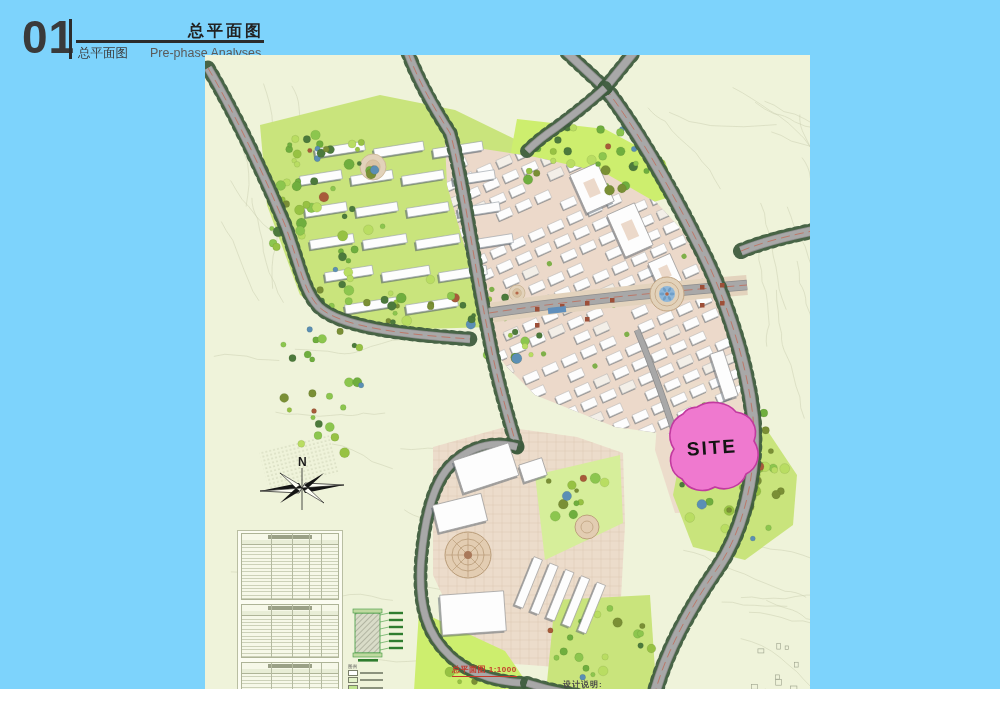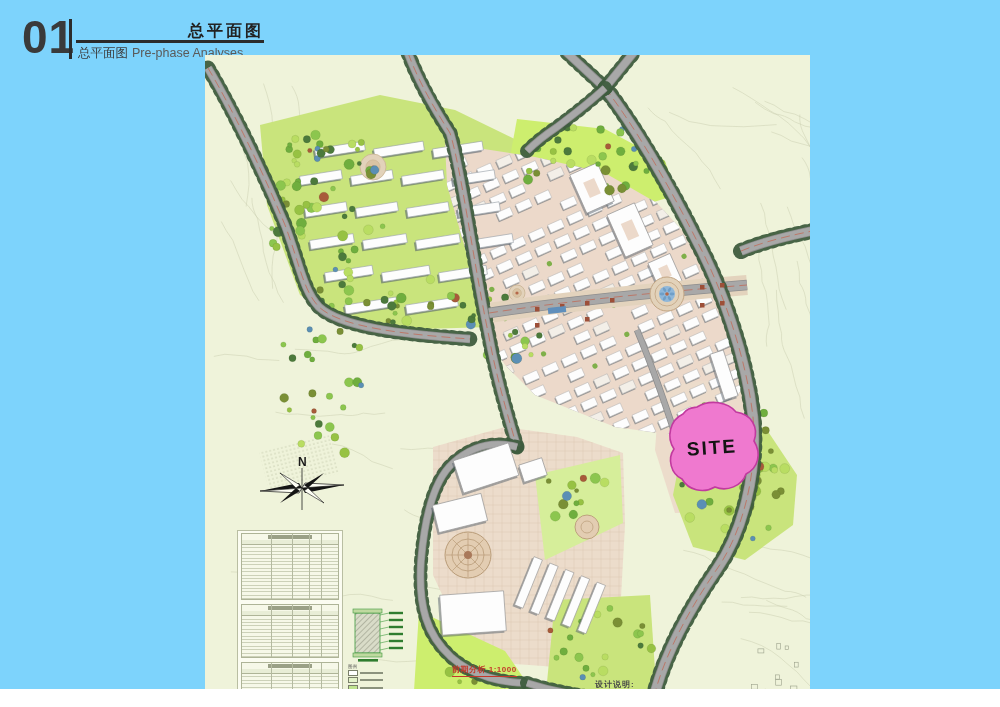--- a/index.html
+++ b/index.html
@@ -6,21 +6,21 @@
   #page{position:relative;width:1000px;height:689px;background:#7dd3fc;overflow:hidden;
         font-family:"Liberation Sans","DejaVu Sans",sans-serif;}
   
   #hdr{position:absolute;left:0;top:0;width:400px;height:70px;}
   .hdr-num{position:absolute;left:22px;top:10px;font-size:46px;font-weight:700;color:#3a3a3a;letter-spacing:1px;}
   .hdr-bar{position:absolute;left:69px;top:19px;width:3px;height:40px;background:#2b2b2b;}
   .hdr-title{position:absolute;left:78px;top:21px;width:186px;text-align:right;
              font-size:16px;font-weight:700;color:#222;letter-spacing:3px;}
   .hdr-rule{position:absolute;left:76px;top:40px;width:188px;height:3px;background:#2b2b2b;}
   .hdr-sub{position:absolute;left:78px;top:45px;white-space:nowrap;font-size:12.5px;color:#3c3c3c;}
-  .hdr-sub .en{color:#5a5a5a;margin-left:4px;}
+  .hdr-sub .en{color:#5a5a5a;margin-left:22px;}
   
   #map{position:absolute;left:205px;top:55px;width:605px;height:652px;}
   
   .ovl{position:absolute;}
   #tables{left:237px;top:530px;width:106px;height:167px;background:rgba(252,253,243,.92);
           border:.5px solid #b9bea2;overflow:hidden;padding:2px 3px;box-sizing:border-box;}
   .tbl-sec{position:relative;margin-bottom:4px;border:.5px solid #aeb497;background:#f6f8e8;}
   .tbl-title{height:4px;margin:1px auto 1px auto;width:46%;background:#9aa086;}
   .tbl-head{height:4px;background:#e8edd6;border-bottom:.5px solid #aeb497;}
   .tbl-row{height:2.4px;border-bottom:.5px solid #ccd1b8;}
@@ -28,21 +28,21 @@
   #compass{left:256px;top:452px;width:92px;height:64px;}
   #compass text{font:bold 12px "Liberation Sans",sans-serif;fill:#1a1a1a;}
   #detail-diagram{left:352px;top:606px;width:54px;height:58px;}
   #legend{left:348px;top:664px;width:62px;height:36px;font-size:4.5px;color:#4a4a4a;}
   .lg-row{display:flex;align-items:center;margin-bottom:1.6px;}
   .lg-sw{width:8px;height:3.8px;border:.5px solid #7a7f6a;margin-right:2px;}
   .lg-lb{width:23px;height:1.8px;background:#8b927d;}
   .lg-t{margin-bottom:1px;}
   #scale-label{left:452px;top:664px;color:#c4382a;font-size:8px;font-weight:700;
                border-bottom:1.2px solid #c4382a;padding-bottom:1px;letter-spacing:.5px;}
-  #notes{left:563px;top:679px;width:170px;margin-left:32px;}
+  #notes{left:563px;top:679px;width:170px;}
   #notes .nt{font-size:8px;font-weight:700;color:#4a4a4a;letter-spacing:1px;}
   #notes .nl{margin-top:6px;width:158px;height:2.2px;
              background:repeating-linear-gradient(90deg,#9aa089 0 3px,transparent 3px 5px);}
 </style>
 </head>
 <body>
 
 <div id="page">
 
   <div id="hdr">
@@ -1717,20 +1717,20 @@
           <div class="lg-sw" style="background: rgb(147, 203, 95);"></div>
           <div class="lg-lb"></div>
         </div>
         <div class="lg-row">
           <div class="lg-sw" style="background: rgb(116, 176, 69);"></div>
           <div class="lg-lb"></div>
         </div>
       </div>
   </div>
 
-  <div id="scale-label" class="ovl">前期分析 1:1000</div>
+  <div id="scale-label" class="ovl">总平面图 1:1000</div>
 
   <div id="notes" class="ovl">
     <div class="nt">设计说明:</div>
     <div class="nl"></div>
   </div>
 
 </div>
 
 </body></html>

